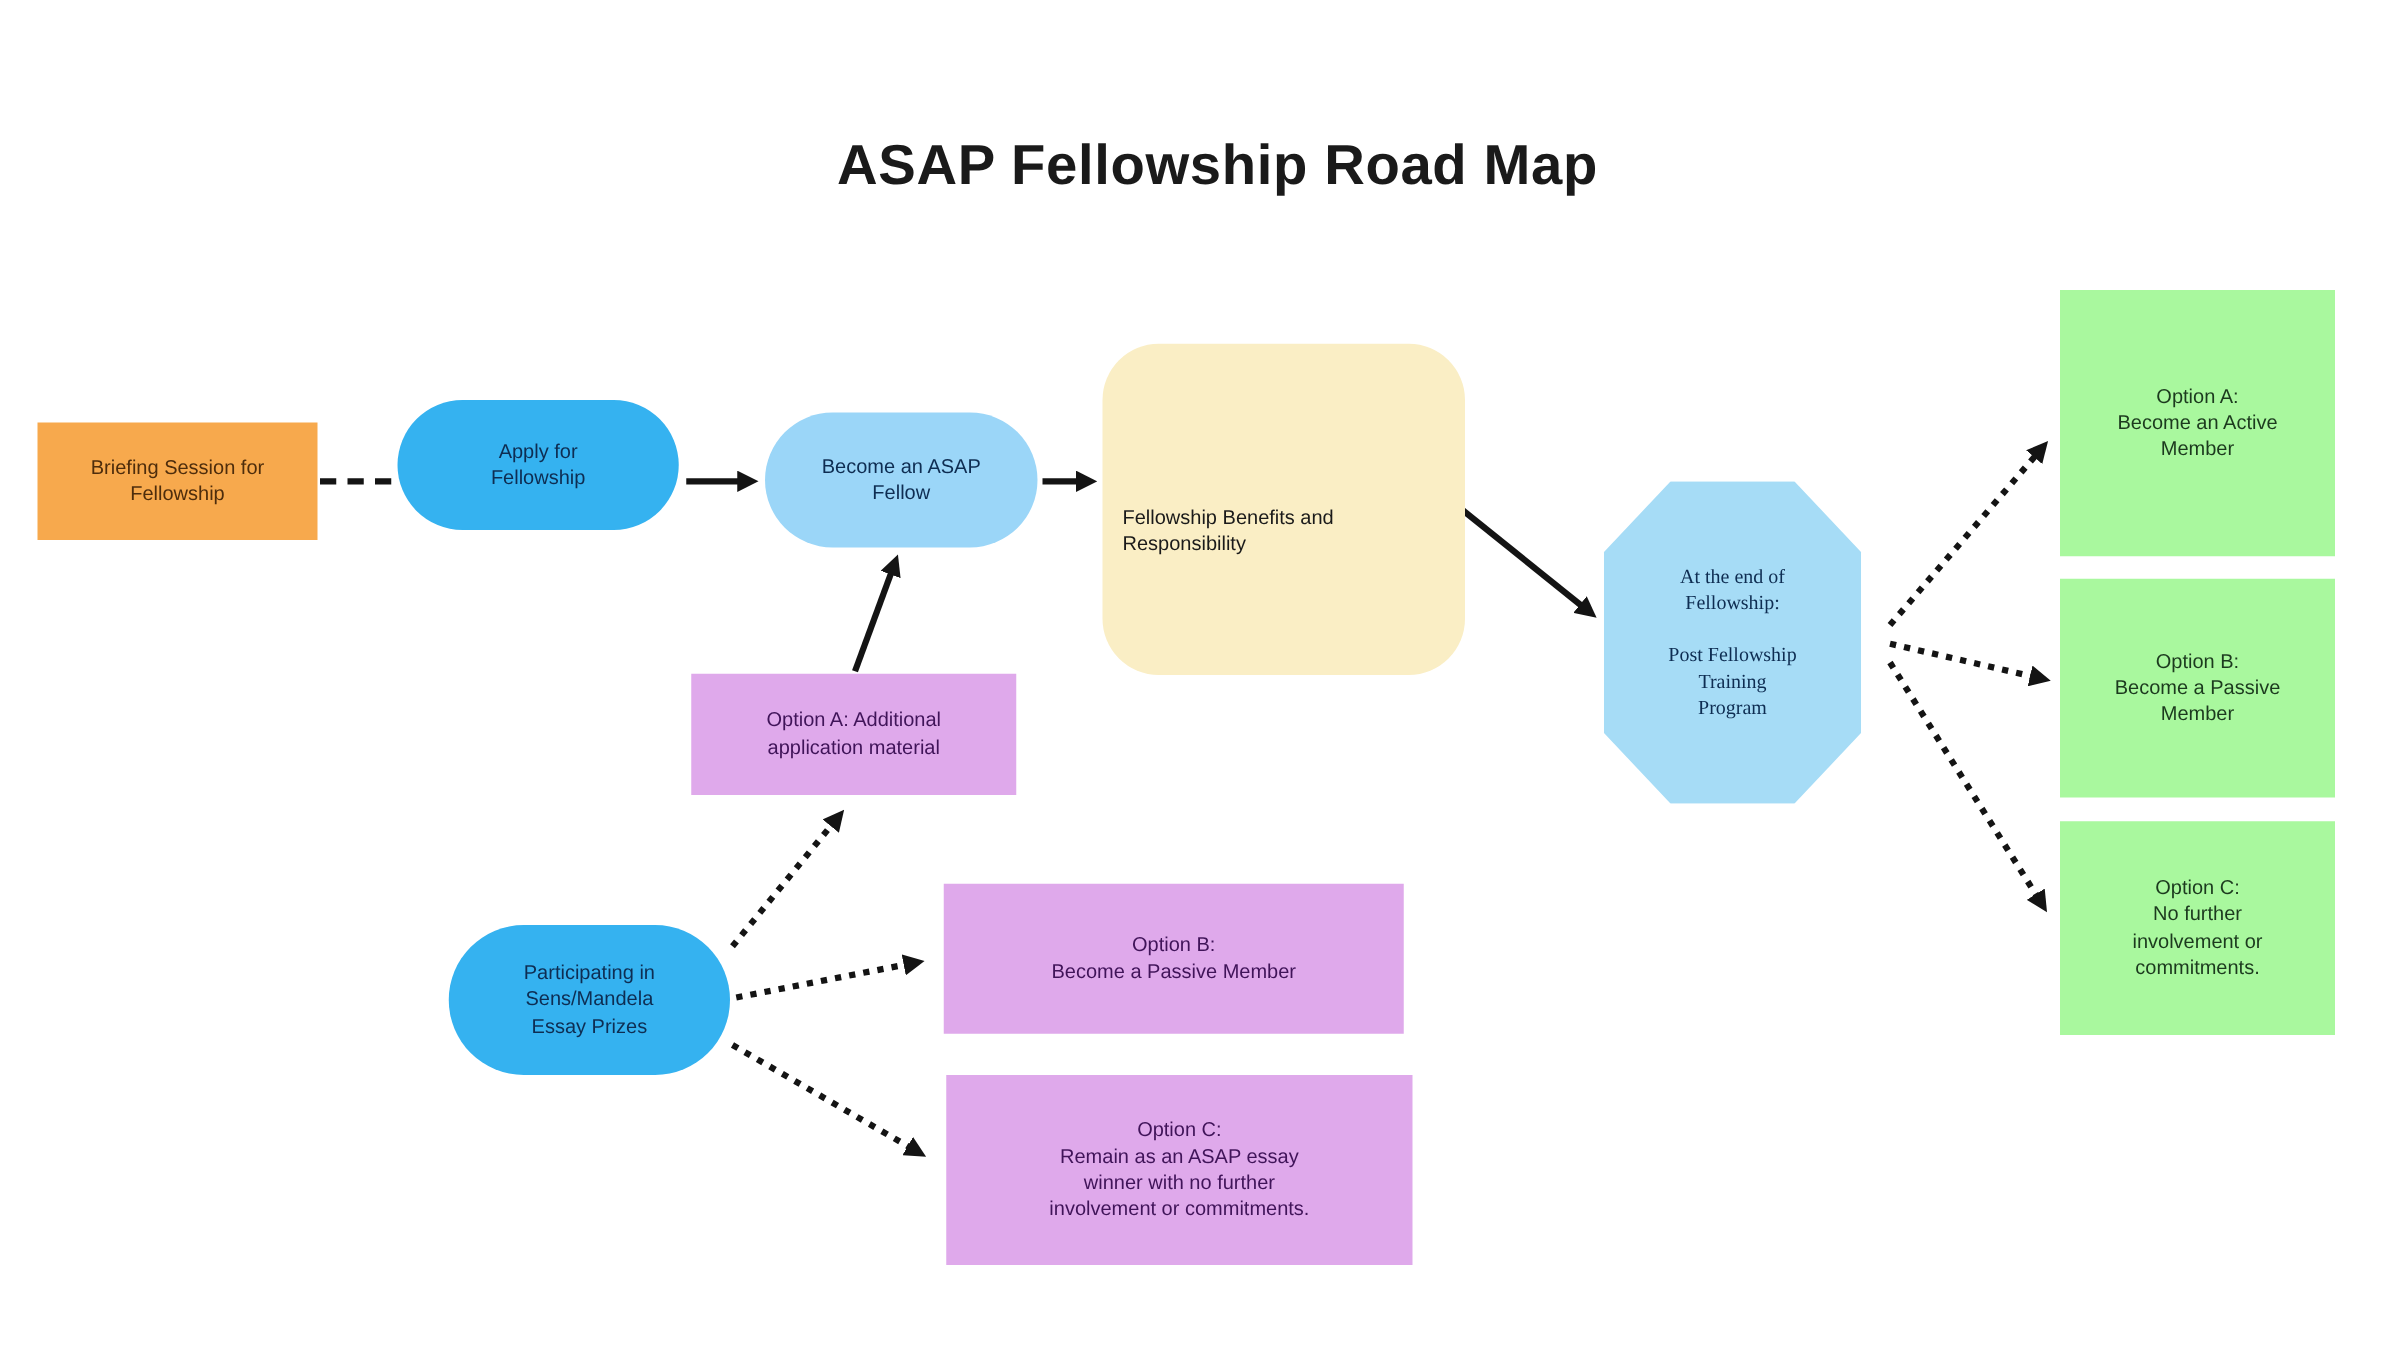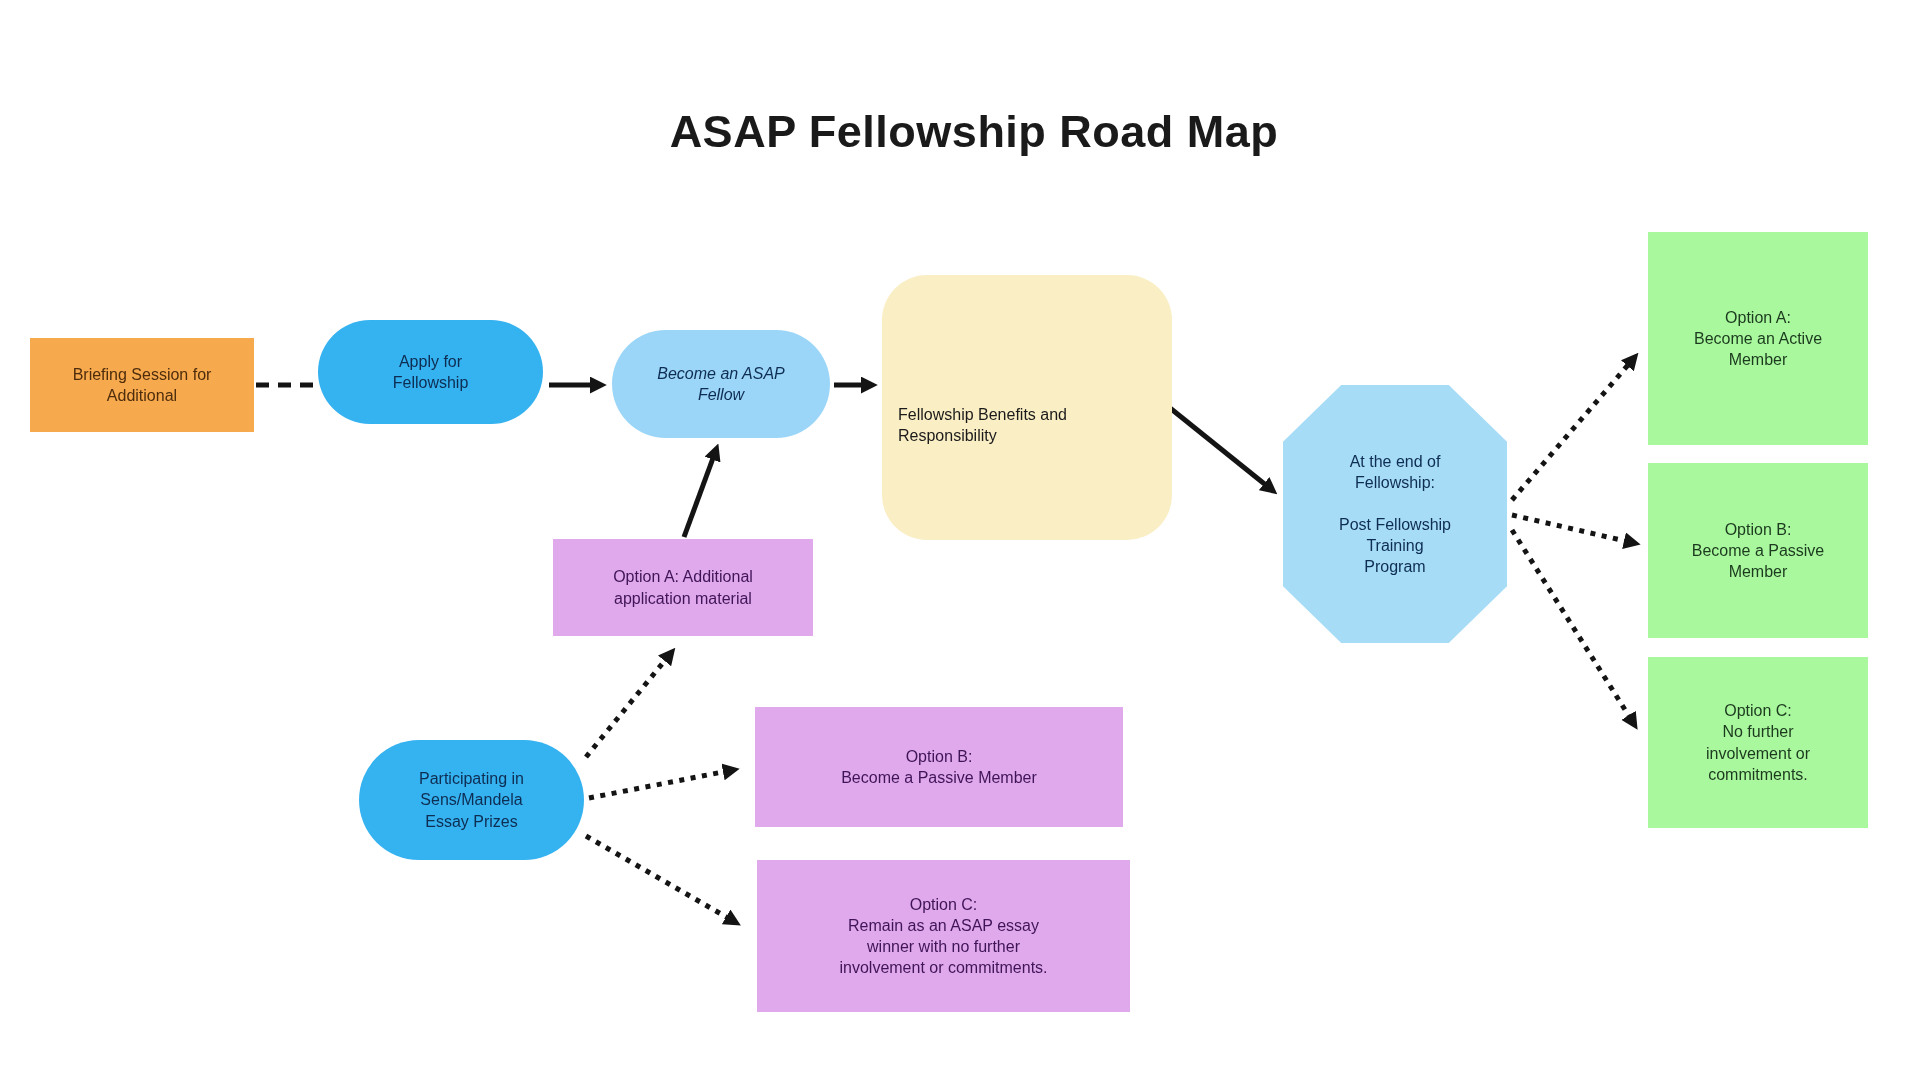--- a/index.html
+++ b/index.html
@@ -20,27 +20,27 @@
   .node {
     position:absolute; display:flex; align-items:center; justify-content:center;
     text-align:center; font-size:16px; line-height:1.32; box-sizing:border-box;
   }
   .node span { white-space:pre-line; }
   #node-briefing { left:30px;  top:338px; width:224px; height:94px;
     background:var(--orange_fill); color:var(--orange_text); }
   #node-apply    { left:318px; top:320px; width:225px; height:104px; border-radius:52px;
     background:var(--blue_fill); color:var(--navy_text); }
   #node-become   { left:612px; top:330px; width:218px; height:108px; border-radius:54px;
-    background:var(--light_blue_fill); color:var(--navy_text);font-style:italic; }
+    background:var(--light_blue_fill); color:var(--navy_text); }
   #node-benefits { left:882px; top:275px; width:290px; height:265px; border-radius:45px;
     background:var(--yellow_fill); color:var(--yellow_text);
     justify-content:flex-start; text-align:left; padding:35px 16px 0 16px; }
-  #node-octagon  { left:1283px; top:385px; width:224px; height:258px;
+  #node-octagon  { left:1283px; top:385px; width:206px; height:258px;
     background:var(--octagon_fill); color:var(--navy_text);
-    clip-path:polygon(26% 0, 74% 0, 100% 22%, 100% 78%, 74% 100%, 26% 100%, 0 78%, 0 22%); }
+    clip-path:polygon(26% 0, 74% 0, 100% 22%, 100% 78%, 74% 100%, 26% 100%, 0 78%, 0 22%);font-family:Liberation Serif, serif; }
   #node-green-a  { left:1648px; top:232px; width:220px; height:213px;
     background:var(--green_fill); color:var(--green_text); }
   #node-green-b  { left:1648px; top:463px; width:220px; height:175px;
     background:var(--green_fill); color:var(--green_text); }
   #node-green-c  { left:1648px; top:657px; width:220px; height:171px;
     background:var(--green_fill); color:var(--green_text); }
   #node-purple-a { left:553px; top:539px; width:260px; height:97px;
     background:var(--purple_fill); color:var(--purple_text); }
   #node-essay    { left:359px; top:740px; width:225px; height:120px; border-radius:60px;
     background:var(--blue_fill); color:var(--navy_text); }
@@ -70,21 +70,21 @@
     <line class="dotted" x1="1512" y1="500" x2="1634" y2="358" marker-end="url(#ah)"></line>
     <line class="dotted" x1="1512" y1="515" x2="1634" y2="543" marker-end="url(#ah)"></line>
     <line class="dotted" x1="1512" y1="530" x2="1634" y2="724" marker-end="url(#ah)"></line>
     <line class="dotted" x1="586" y1="757" x2="671" y2="653" marker-end="url(#ah)"></line>
     <line class="dotted" x1="589" y1="798" x2="733" y2="770" marker-end="url(#ah)"></line>
     <line class="dotted" x1="586" y1="836" x2="735" y2="922" marker-end="url(#ah)"></line>
   </svg>
 
   <div class="node" id="node-briefing">
     <span>Briefing Session for
-Additional</span>
+Fellowship</span>
   </div>
 
   <div class="node" id="node-apply">
     <span>Apply for
 Fellowship</span>
   </div>
 
   <div class="node" id="node-become">
     <span>Become an ASAP
 Fellow</span>

